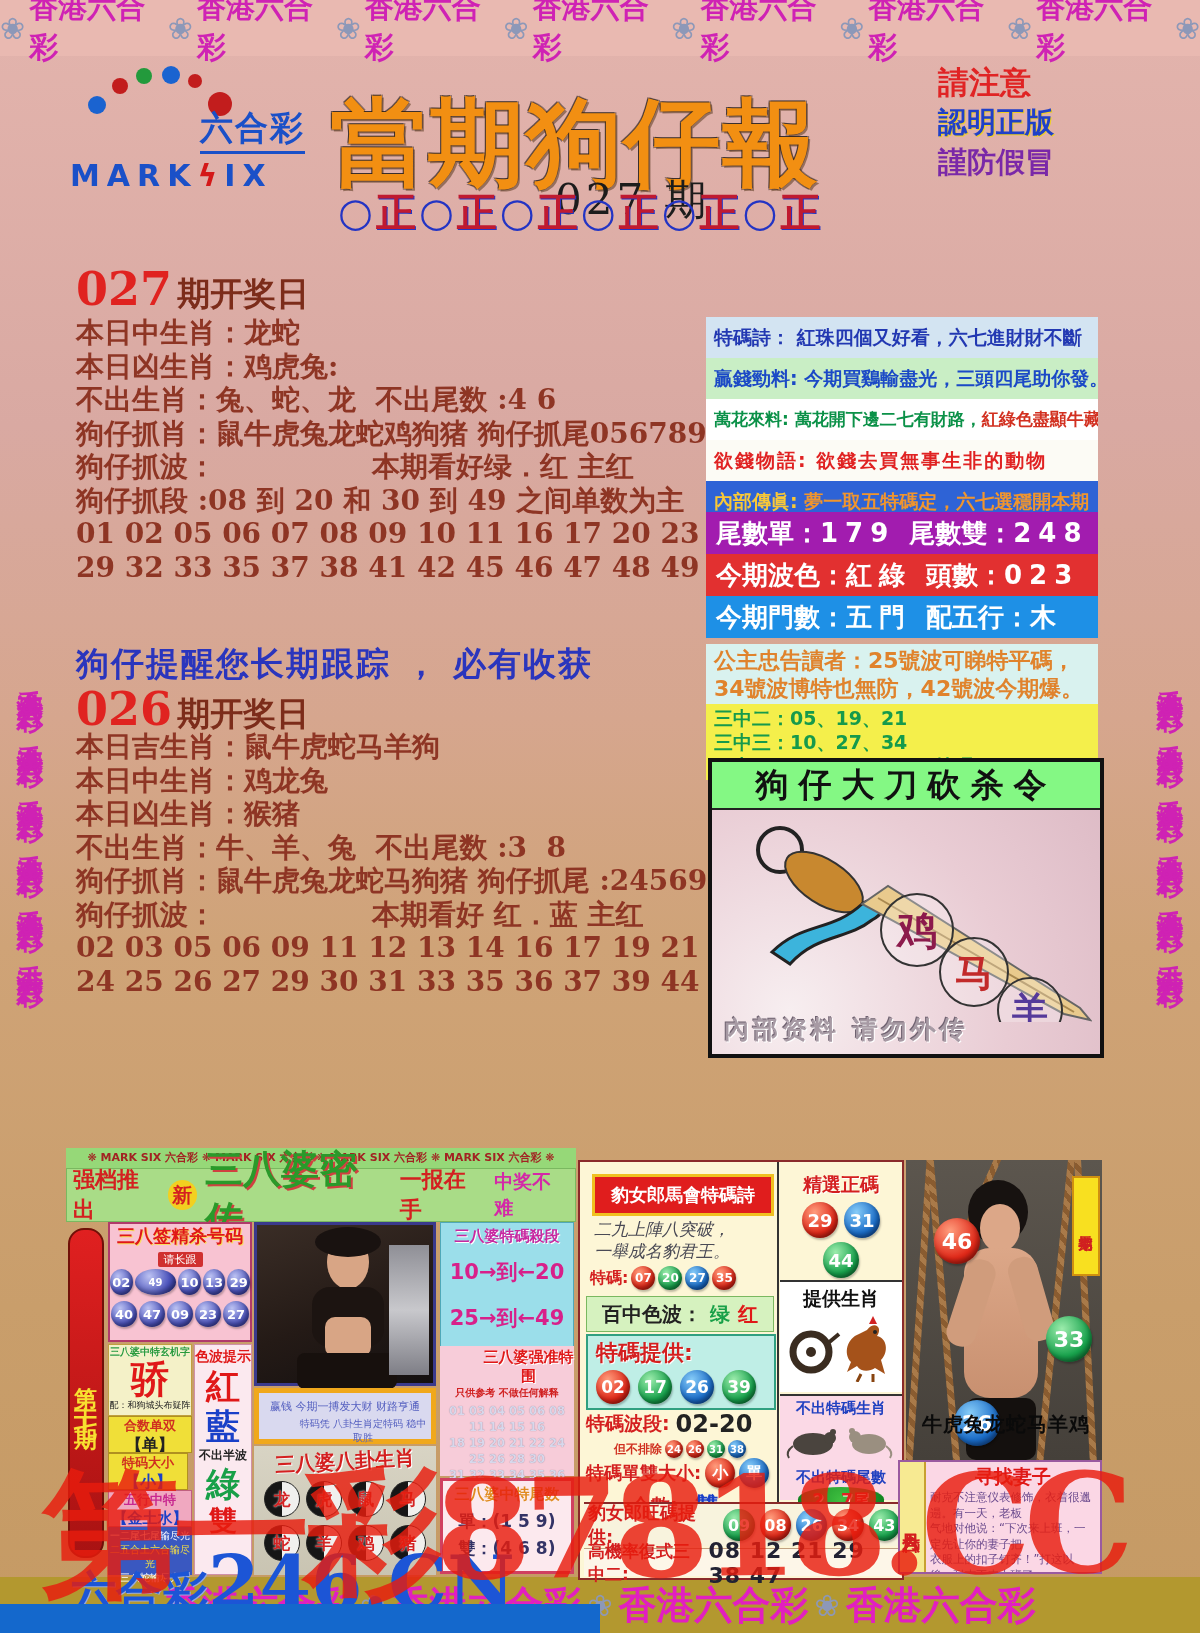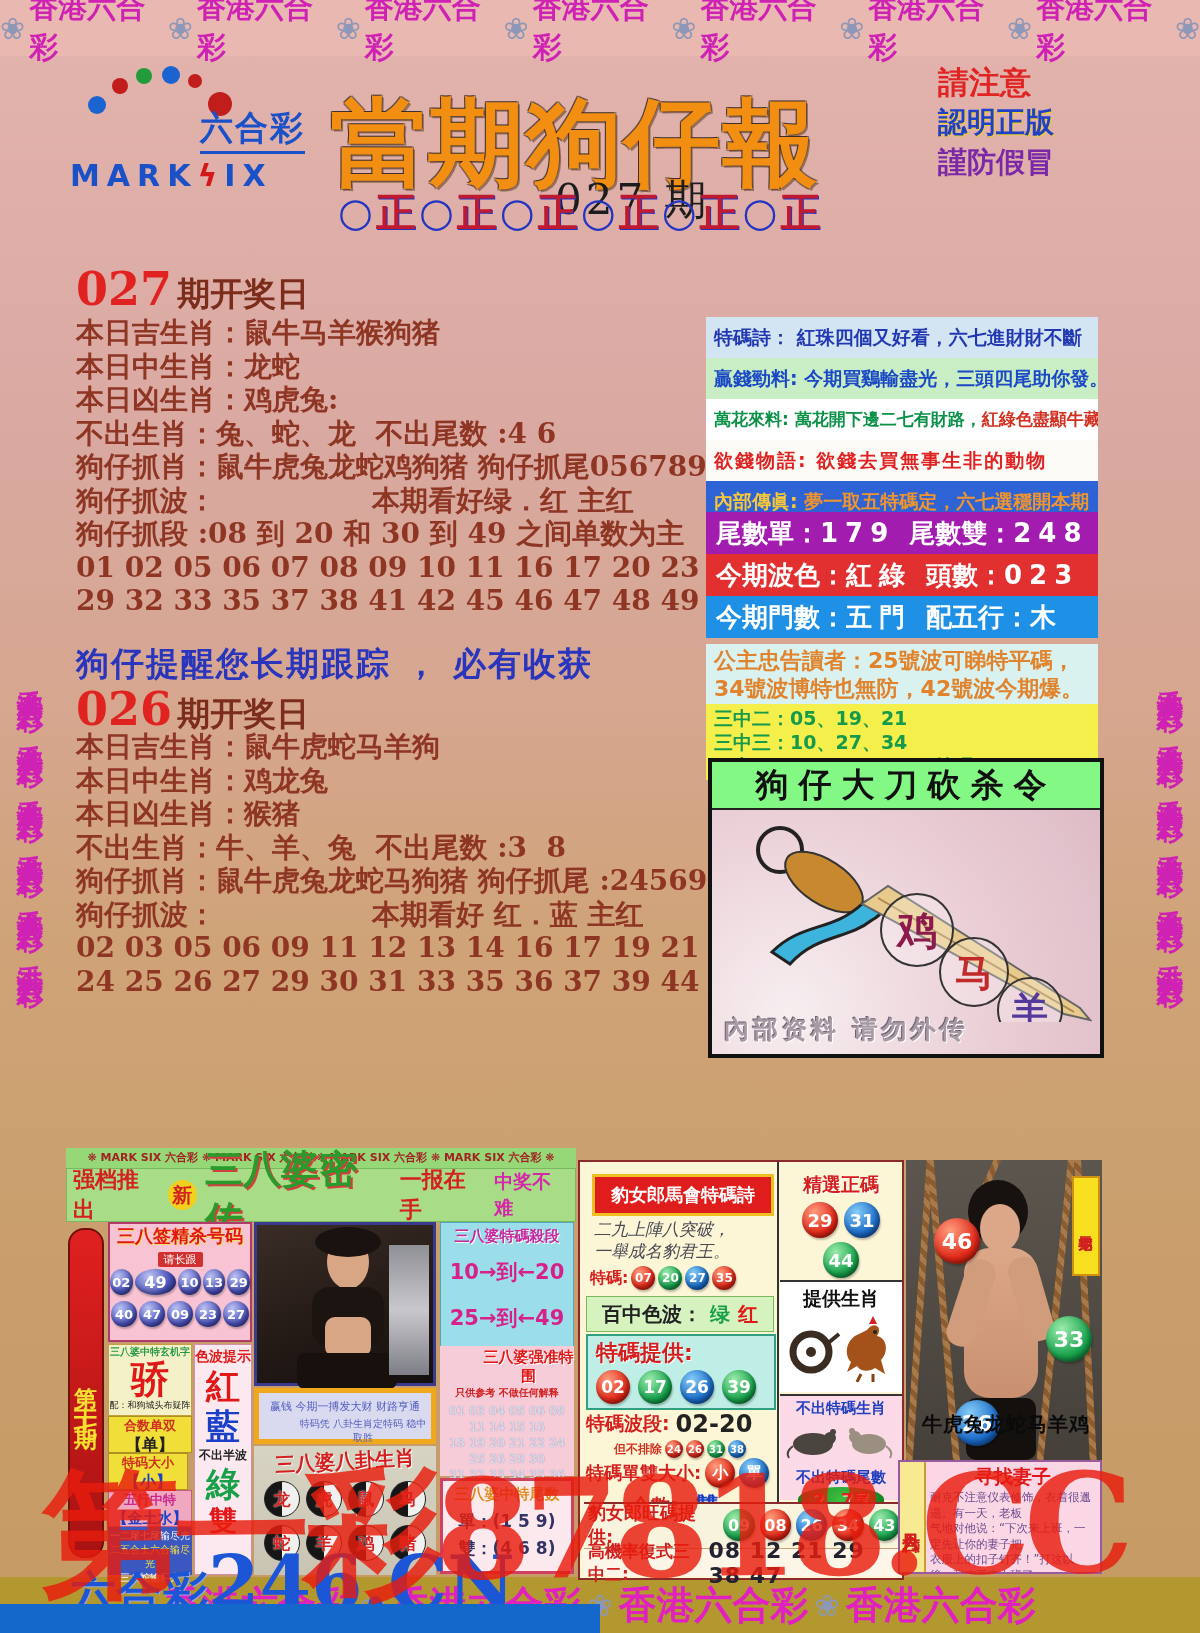--- a/index.html
+++ b/index.html
@@ -113,21 +113,20 @@
 </div>
 <div class="abs zheng" style="left:338px;top:185px;">
   <span class="o">○</span><span class="z">正</span><span class="o">○</span><span class="z">正</span><span class="o">○</span><span class="z">正</span><span class="o">○</span><span class="z">正</span><span class="o">○</span><span class="z">正</span><span class="o">○</span><span class="z">正</span>
 </div>
 
 <div class="abs" style="left:76px;top:262px;">
   <span class="issue-num">027</span>
   <span class="issue-suf">期开奖日</span>
 </div>
 <div class="abs" style="left:76px;top:316px;width:640px;">
-  <div class="lline">本日吉生肖：鼠牛马羊猴狗猪</div>
   <div class="lline">本日中生肖：龙蛇</div>
   <div class="lline">本日凶生肖：鸡虎兔:</div>
   <div class="lline">不出生肖：兔、蛇、龙  不出尾数 :4 6</div>
   <div class="lline">狗仔抓肖：鼠牛虎兔龙蛇鸡狗猪 狗仔抓尾056789</div>
   <div class="lline">狗仔抓波：                本期看好绿．红 主红</div>
   <div class="lline">狗仔抓段 :08 到 20 和 30 到 49 之间单数为主</div>
   <div class="lline">01 02 05 06 07 08 09 10 11 16 17 20 23 26 28</div>
   <div class="lline">29 32 33 35 37 38 41 42 45 46 47 48 49</div>
 </div>
 <div class="abs reminder" style="left:76px;top:642px;">狗仔提醒您长期跟踪 ， 必有收获</div>
@@ -229,21 +228,21 @@
   <span style="color:#d428a8;font-weight:900;font-size:19px;">中奖不难</span>
 </div>
 
 <div class="panel vtext" style="left:68px;top:1228px;width:36px;height:330px;background:linear-gradient(180deg,#e02020,#a81212);border-radius:16px;border:2px solid #701008;color:#f8e030;font-weight:900;font-size:23px;letter-spacing:10px;text-align:center;line-height:32px;">第二十七期</div>
 
 <div class="panel" style="left:108px;top:1222px;width:144px;height:120px;background:#f8c3d2;border:2px solid #b03a6a;text-align:center;">
   <div style="color:#e01818;font-weight:900;font-size:18px;text-shadow:1px 1px 0 #f8e060;font-family:'DejaVu Serif',serif;">三八签精杀号码</div>
   <div style="display:inline-block;background:#d03030;color:#fff;font-size:11px;border-radius:2px;padding:0 6px;margin:1px 0 2px;">请长跟</div>
   <div style="display:flex;justify-content:center;gap:2px;">
     <span class="ball purple" style="width:26px;height:26px;font-size:13px;">02</span>
-    <span class="ball purple" style="width:48px;height:26px;font-size:16px;">49</span>
+    <span class="ball purple" style="width:48px;height:26px;font-size:10px;">49</span>
     <span class="ball purple" style="width:26px;height:26px;font-size:13px;">10</span>
     <span class="ball purple" style="width:26px;height:26px;font-size:13px;">13</span>
     <span class="ball purple" style="width:26px;height:26px;font-size:13px;">29</span>
   </div>
   <div style="display:flex;justify-content:center;gap:2px;margin-top:6px;">
     <span class="ball purple" style="width:26px;height:26px;font-size:13px;">40</span>
     <span class="ball purple" style="width:26px;height:26px;font-size:13px;">47</span>
     <span class="ball purple" style="width:26px;height:26px;font-size:13px;">09</span>
     <span class="ball purple" style="width:26px;height:26px;font-size:13px;">23</span>
     <span class="ball purple" style="width:26px;height:26px;font-size:13px;">27</span>

